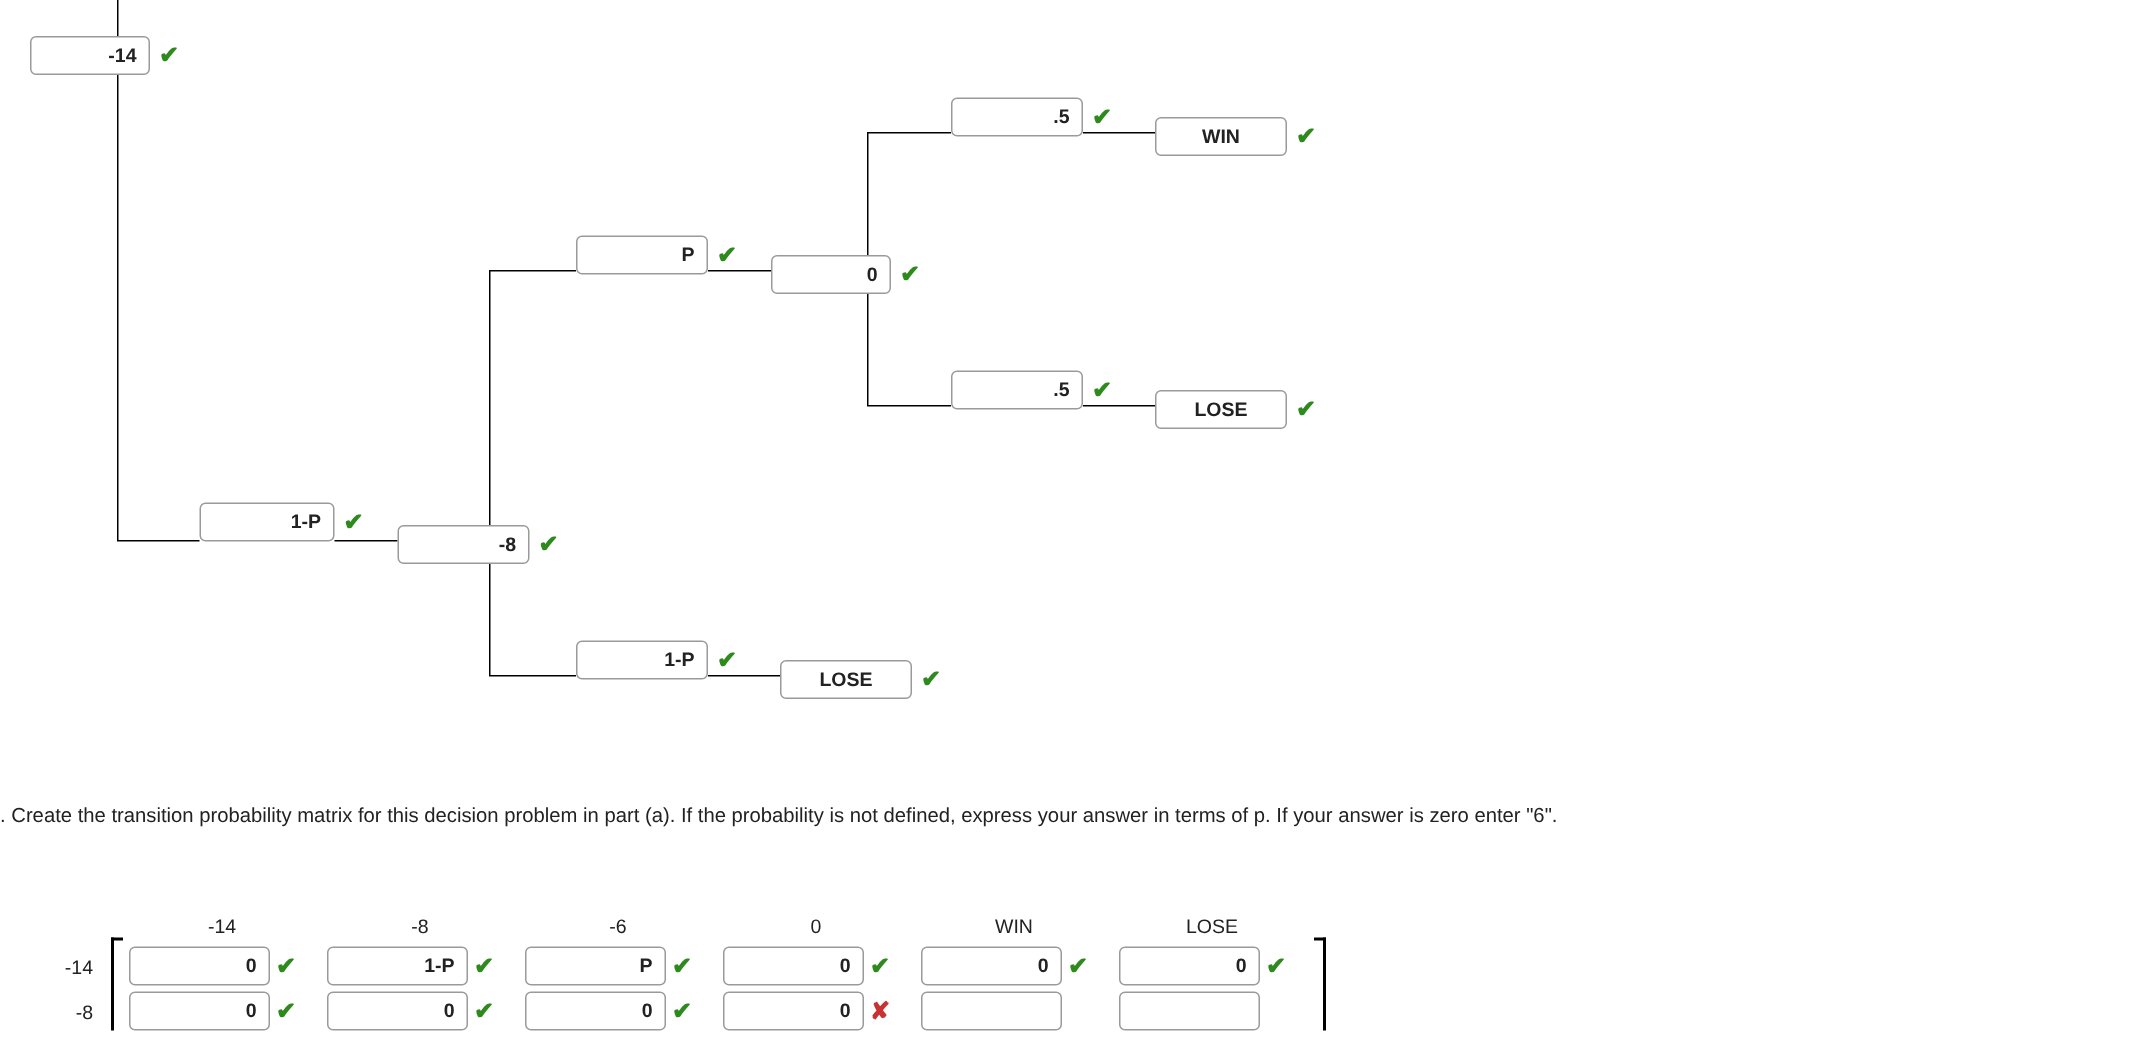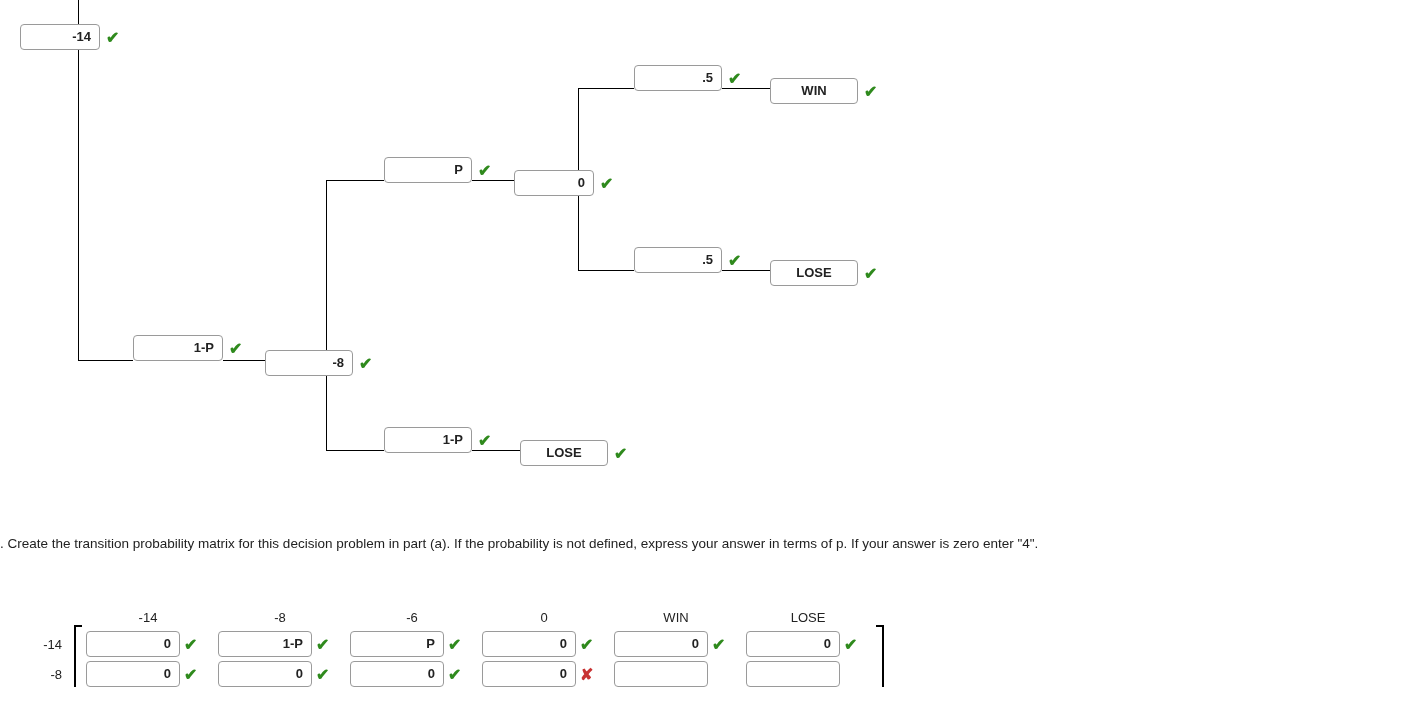--- a/index.html
+++ b/index.html
@@ -168,21 +168,21 @@
   <div class="node" style="left:384px; top:427px;">
     <div class="box" style="width:88px;">1-P</div>
     <span class="check">✔</span>
   </div>
   <div class="line" style="left:472px; top:450px; width:48px; height:1px;"></div>
   <div class="node" style="left:520px; top:440px;">
     <div class="box" style="width:88px; text-align:center;">LOSE</div>
     <span class="check">✔</span>
   </div>
 
-  <div class="question">. Create the transition probability matrix for this decision problem in part (a). If the probability is not defined, express your answer in terms of p. If your answer is zero enter "4".</div>
+  <div class="question">. Create the transition probability matrix for this decision problem in part (a). If the probability is not defined, express your answer in terms of p. If your answer is zero enter "6".</div>
 
   <div class="matrix">
     <div class="matrix-headers" id="matrix-headers">
         <div>-14</div>
         <div>-8</div>
         <div>-6</div>
         <div>0</div>
         <div>WIN</div>
         <div>LOSE</div>
       </div>

